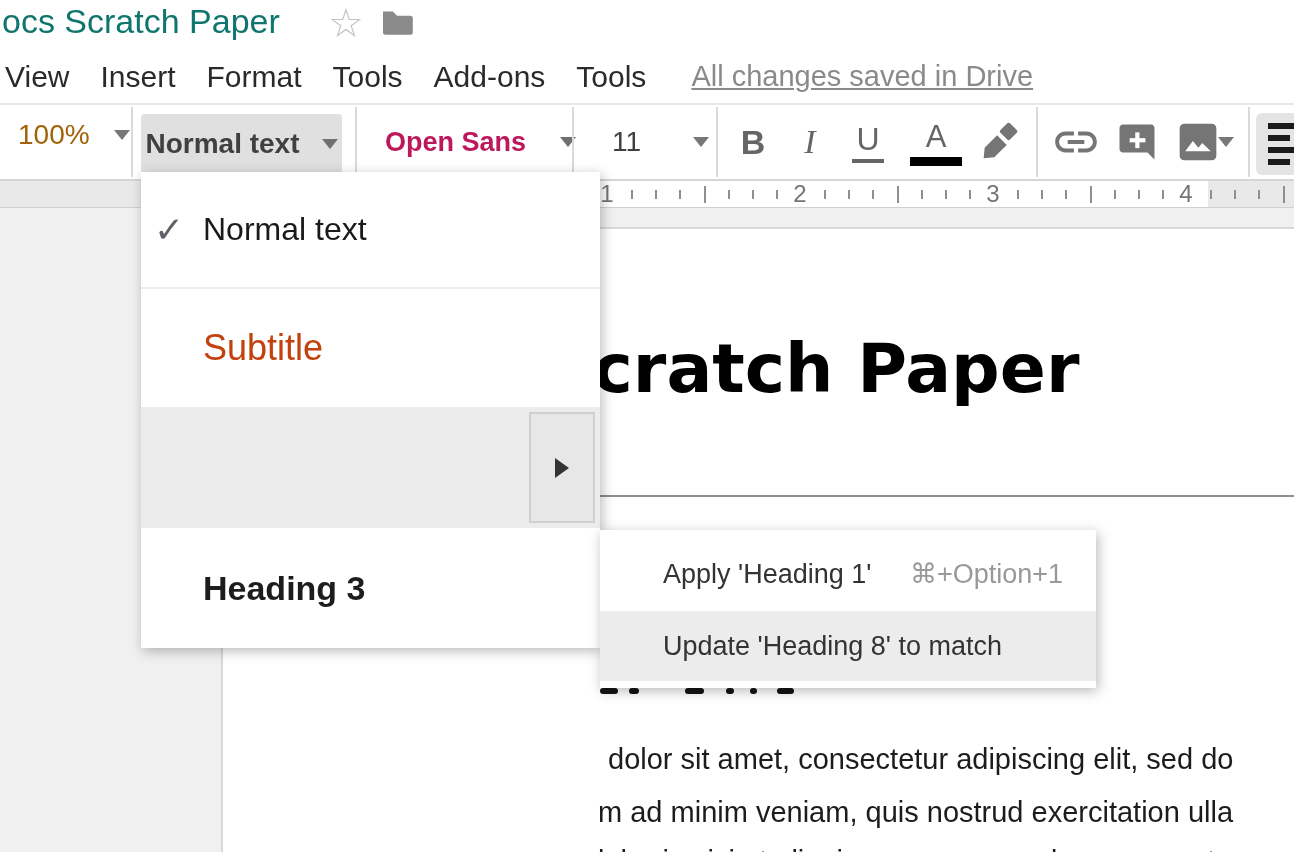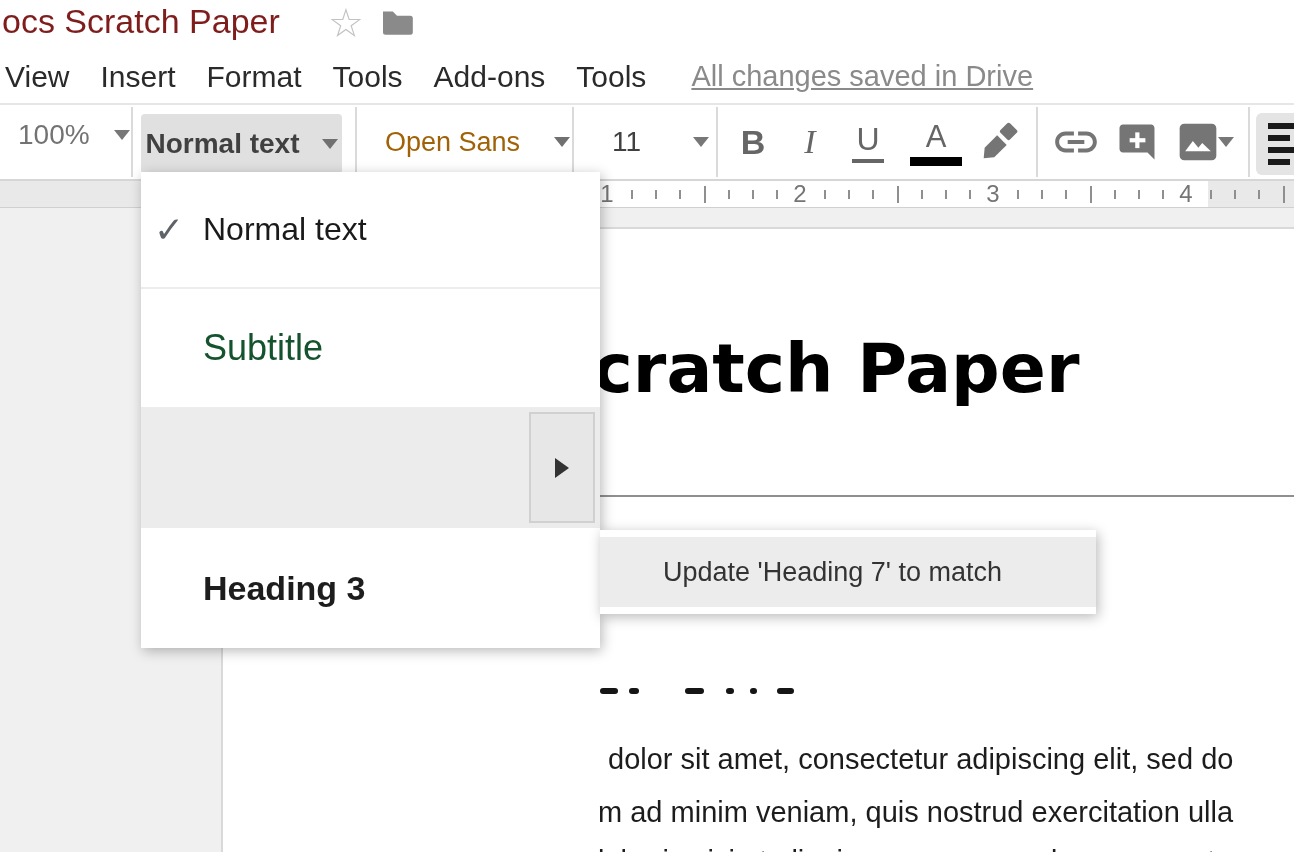--- a/index.html
+++ b/index.html
@@ -4,46 +4,46 @@
 <style>
   html,body{margin:0;padding:0;}
   body{
     width:1294px;height:852px;position:relative;overflow:hidden;
     background:#ffffff;font-family:"Liberation Sans","DejaVu Sans",sans-serif;
     -webkit-font-smoothing:antialiased;
   }
 
   
   .titlebar{position:absolute;left:0;top:0;width:100%;height:50px;background:#fff;}
-  .doc-title{position:absolute;left:2px;top:2px;font-size:34px;color:#7f1d1d;letter-spacing:0;}
+  .doc-title{position:absolute;left:2px;top:2px;font-size:34px;color:#0f766e;letter-spacing:0;}
   .star{position:absolute;left:328px;top:0px;font-size:40px;color:#c2c2c2;line-height:46px;}
   .folder-svg{position:absolute;left:380px;top:8px;}
 
   
   .menubar{position:absolute;left:0;top:50px;width:100%;height:53px;background:#fff;
            display:flex;align-items:center;font-size:30px;color:#2a2a2a;}
   .menubar .mitem{margin-right:31px;cursor:default;}
   .menubar .mitem:first-child{margin-left:5px;}
   .status-link{color:#8a8a8a;text-decoration:underline;margin-left:14px;font-size:29px;}
 
   
   .toolbar{position:absolute;left:0;top:103px;width:100%;height:78px;background:#fff;
            border-top:2px solid #e6e6e6;border-bottom:2px solid #d6d6d6;box-sizing:border-box;}
   .tsep{position:absolute;top:2px;height:70px;width:2px;background:#dadada;}
   .caret{display:inline-block;width:0;height:0;border-left:8px solid transparent;
          border-right:8px solid transparent;border-top:10px solid #777;vertical-align:middle;}
   .zoom-sel{position:absolute;left:18px;top:0;height:60px;display:flex;align-items:center;
-            font-size:28px;color:#737373;font-weight:500;}
+            font-size:28px;color:#a16207;font-weight:500;}
   .zoom-sel .caret{margin-left:24px;}
   .styles-btn{position:absolute;left:141px;top:9px;width:201px;height:60px;background:#e0e0e0;
               border-radius:4px;display:flex;align-items:center;justify-content:center;
               font-size:28px;font-weight:700;color:#404040;}
   .styles-btn .caret{margin-left:22px;border-top-color:#707070;}
   .font-sel{position:absolute;left:385px;top:0;height:74px;display:flex;align-items:center;
-            font-size:27px;font-weight:400;color:#a16207;}
+            font-size:27px;font-weight:700;color:#be185d;}
   .font-sel .caret{margin-left:34px;border-top-color:#707070;}
   .size-sel{position:absolute;left:612px;top:0;height:74px;display:flex;align-items:center;
             font-size:28px;font-weight:500;color:#404040;}
   .size-sel .caret{margin-left:52px;}
   .fmt{position:absolute;top:0;height:74px;display:flex;align-items:center;justify-content:center;
        color:#666;}
   .fmt-b{left:730px;width:46px;font-size:34px;font-weight:700;}
   .fmt-i{left:790px;width:40px;font-size:34px;font-style:italic;font-weight:500;font-family:"Liberation Serif",serif;}
   .fmt-u{left:845px;width:46px;font-size:32px;font-weight:500;}
   .fmt-u span{border-bottom:4px solid #666;padding:0 4px 1px 4px;}
@@ -75,21 +75,21 @@
   .gmark{position:absolute;height:6px;background:#151515;border-radius:3px;top:459px;}
   .body-line{position:absolute;left:375px;width:1000px;font-size:29px;color:#1c1c1c;white-space:nowrap;}
 
   
   .styles-menu{position:absolute;left:141px;top:172px;width:459px;background:#fff;z-index:10;
                box-shadow:2px 3px 12px rgba(0,0,0,.28);}
   .smrow{position:relative;box-sizing:border-box;border-bottom:2px solid #ececec;
          display:flex;align-items:center;padding-left:62px;background:#fff;color:#1a1a1a;}
   .smrow.r-normal{height:117px;font-size:32px;}
   .smrow.r-title{height:120px;font-size:54px;font-weight:700;color:#000;}
-  .smrow.r-subtitle{height:120px;font-size:36px;color:#14532d;}
+  .smrow.r-subtitle{height:120px;font-size:36px;color:#c2410c;}
   .smrow.r-h1{height:119px;font-size:58px;font-weight:700;color:#000;background:#ececec;}
   .smrow.r-h2{height:120px;font-size:42px;font-weight:700;color:#111;}
   .smrow.r-h3{height:120px;font-size:34px;font-weight:700;color:#1d1d1d;border-bottom:none;}
   .checkmark{position:absolute;left:13px;top:50%;transform:translateY(-50%);
              font-size:36px;color:#5f6368;font-weight:400;}
   .h1-arrow-btn{position:absolute;left:388px;top:3px;width:66px;height:111px;background:#e7e7e7;
                 border:2px solid #d0d0d0;box-sizing:border-box;display:flex;align-items:center;
                 justify-content:center;}
   .h1-arrow-btn i{display:block;width:0;height:0;border-top:10px solid transparent;
                   border-bottom:10px solid transparent;border-left:14px solid #333;}
@@ -273,18 +273,22 @@
       <div class="h1-arrow-btn">
         <i></i>
       </div>
     </div>
     <div class="smrow r-h3">
       <span>Heading 3</span>
     </div>
   </div>
 
   <div class="submenu">
+    <div class="subrow apply">
+      <span>Apply 'Heading 1'</span>
+      <span class="shortcut">⌘+Option+1</span>
+    </div>
     <div class="subrow update">
-      <span>Update 'Heading 7' to match</span>
+      <span>Update 'Heading 8' to match</span>
     </div>
   </div>
 
 </div>
 
 </body></html>

